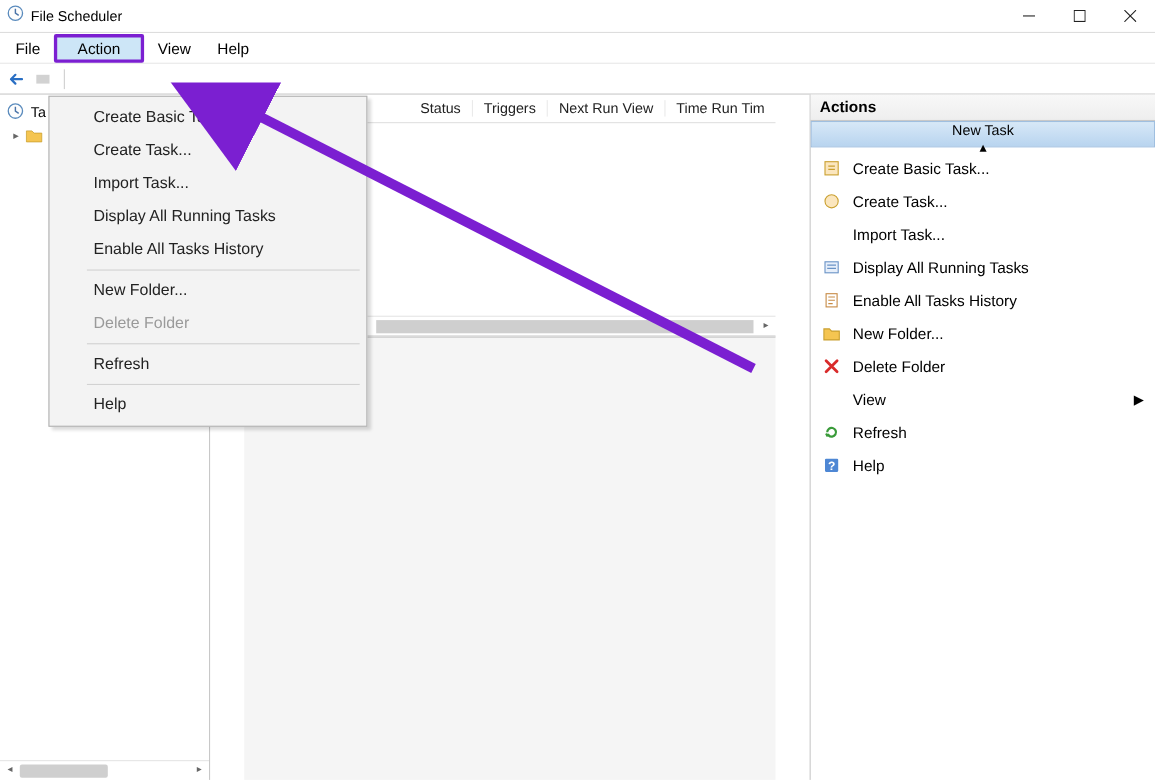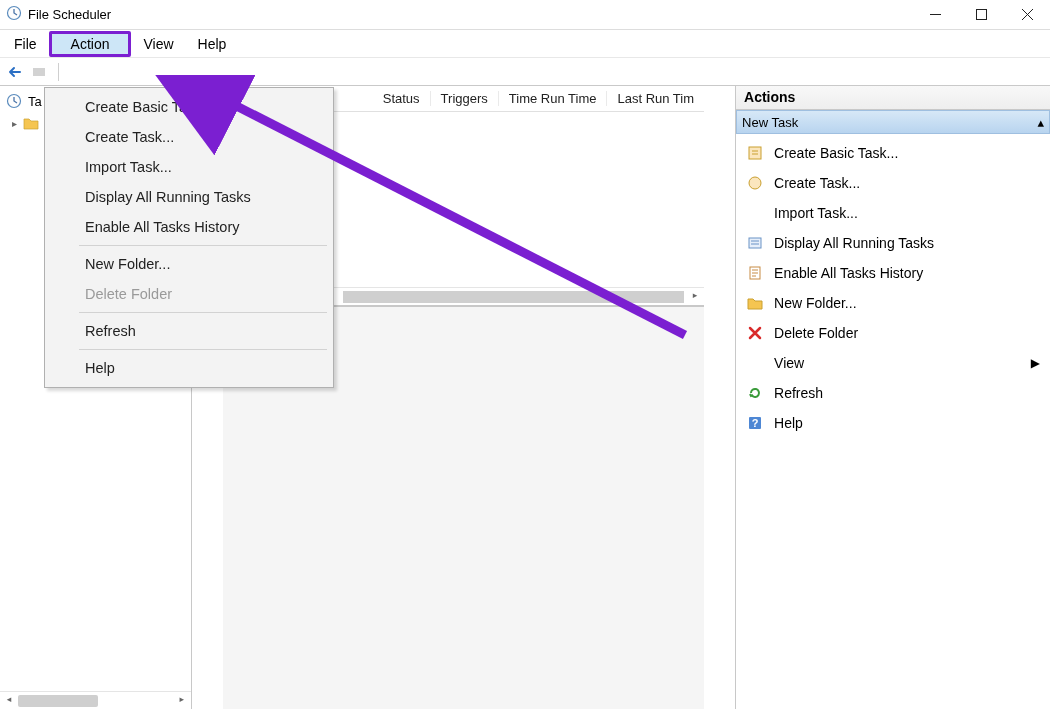--- a/index.html
+++ b/index.html
@@ -36,21 +36,21 @@
   .colhdrs { height:26px; display:flex; align-items:center; border-bottom:1px solid #e0e0e0; font-size:13px; color:#222; }
   .colhdr { padding: 0 10px; border-right:1px solid #eaeaea; white-space:nowrap; }
   .colhdr.first { flex: 0 0 150px; }
   .center-mid { flex:1; }
   .center-scroll { height:18px; border-top:1px solid #e5e5e5; position:relative; }
   .center-scroll .sthumb { position:absolute; bottom:2px; left:120px; right:20px; height:12px; background:#cfcfcf; }
   .center-bottom-pane { flex:1; background:#f5f5f5; border-top:1px solid #c8c8c8; }
 
   .right { width: 345px; border-left:1px solid #c8c8c8; display:flex; flex-direction:column; }
   .right-hdr { height:24px; background: linear-gradient(#f8f8f8,#eee); border-bottom:1px solid #c8c8c8; font-weight:600; font-size:14px; padding:3px 8px; }
-  .right-sub { height:24px; background: linear-gradient(#d7e8f7,#b8d4ef); border:1px solid #9fbfe0; display:flex; align-items:center; padding:0 5px; justify-content:space-between; font-size:13px; }
+  .right-sub { height:24px; background: linear-gradient(#d7e8f7,#b8d4ef); border:1px solid #9fbfe0; display:flex; align-items:center; padding:0 5px; justify-content:space-between; font-size:13px;flex-direction:column; }
   .action-list { padding: 4px 0; }
   .action-item { display:flex; align-items:center; height:30px; padding:0 10px; font-size:14px; gap:10px; cursor:default; }
   .action-item .aicon { width:18px; height:18px; display:flex; align-items:center; justify-content:center; }
   .action-item .arrow { margin-left:auto; font-size:12px; }
 
   
   .dropdown {
     position:absolute; left:44px; top:87px; width:290px;
     background:#f3f3f3; border:1px solid #b0b0b0;
     box-shadow: 3px 3px 3px rgba(0,0,0,0.15);
@@ -141,22 +141,22 @@
       <div class="scrollbtn-r">▸</div>
     </div>
   </div>
 
   <div class="center">
     <div class="center-top">
       <div class="colhdrs">
         <div class="colhdr first"></div>
         <div class="colhdr">Status</div>
         <div class="colhdr">Triggers</div>
-        <div class="colhdr">Time Run Time</div>
-        <div class="colhdr" style="border-right:none">Last Run Tim</div>
+        <div class="colhdr">Next Run View</div>
+        <div class="colhdr" style="border-right:none">Time Run Tim</div>
       </div>
       <div class="center-mid"></div>
       <div class="center-scroll">
         <div class="sthumb"></div>
         <div class="scrollbtn-r">▸</div>
       </div>
     </div>
     <div class="center-bottom-pane"></div>
   </div>
 

